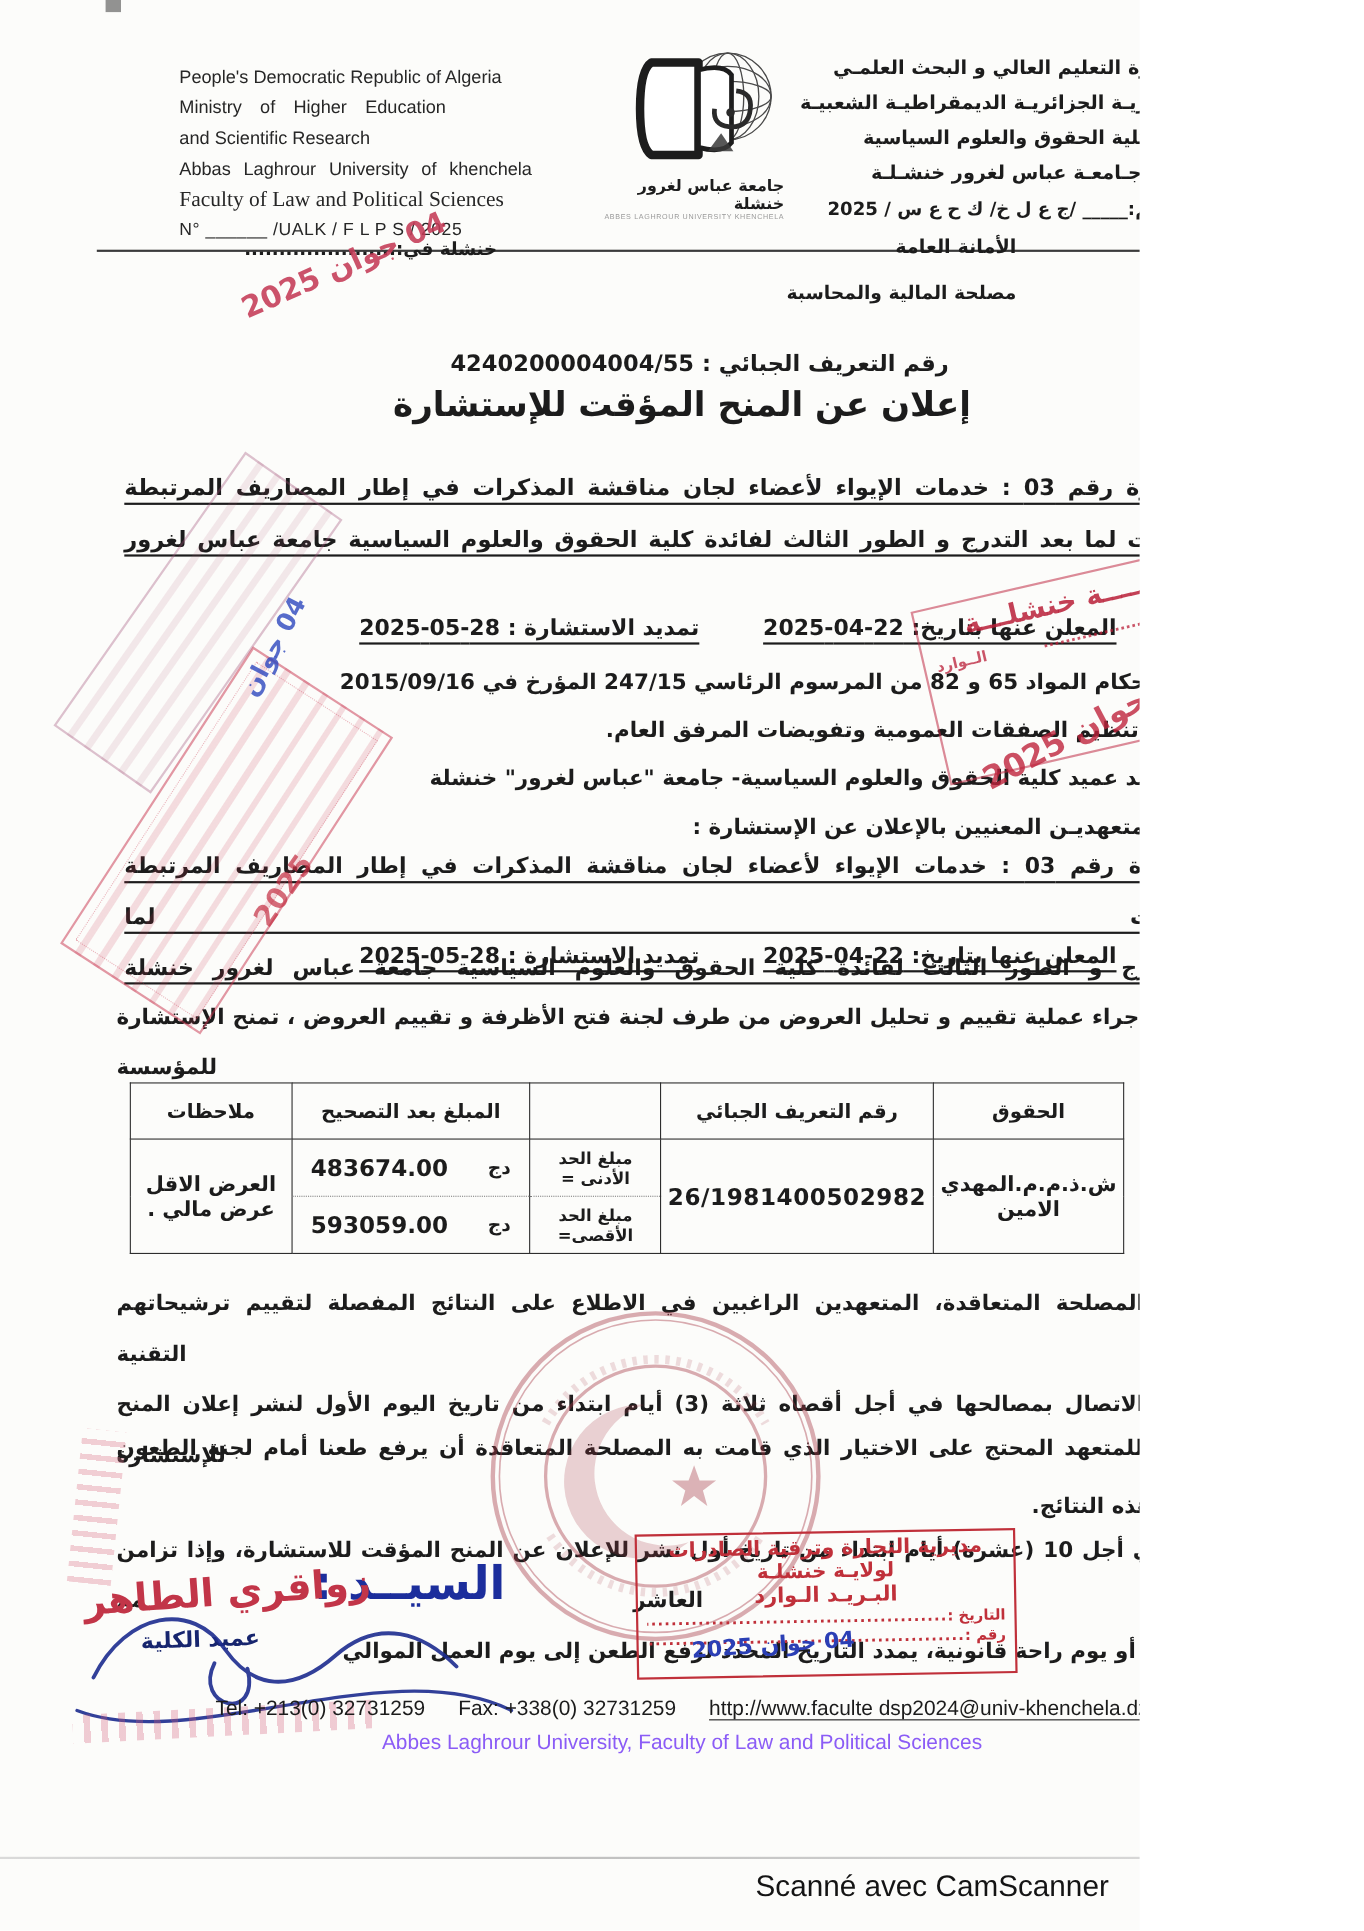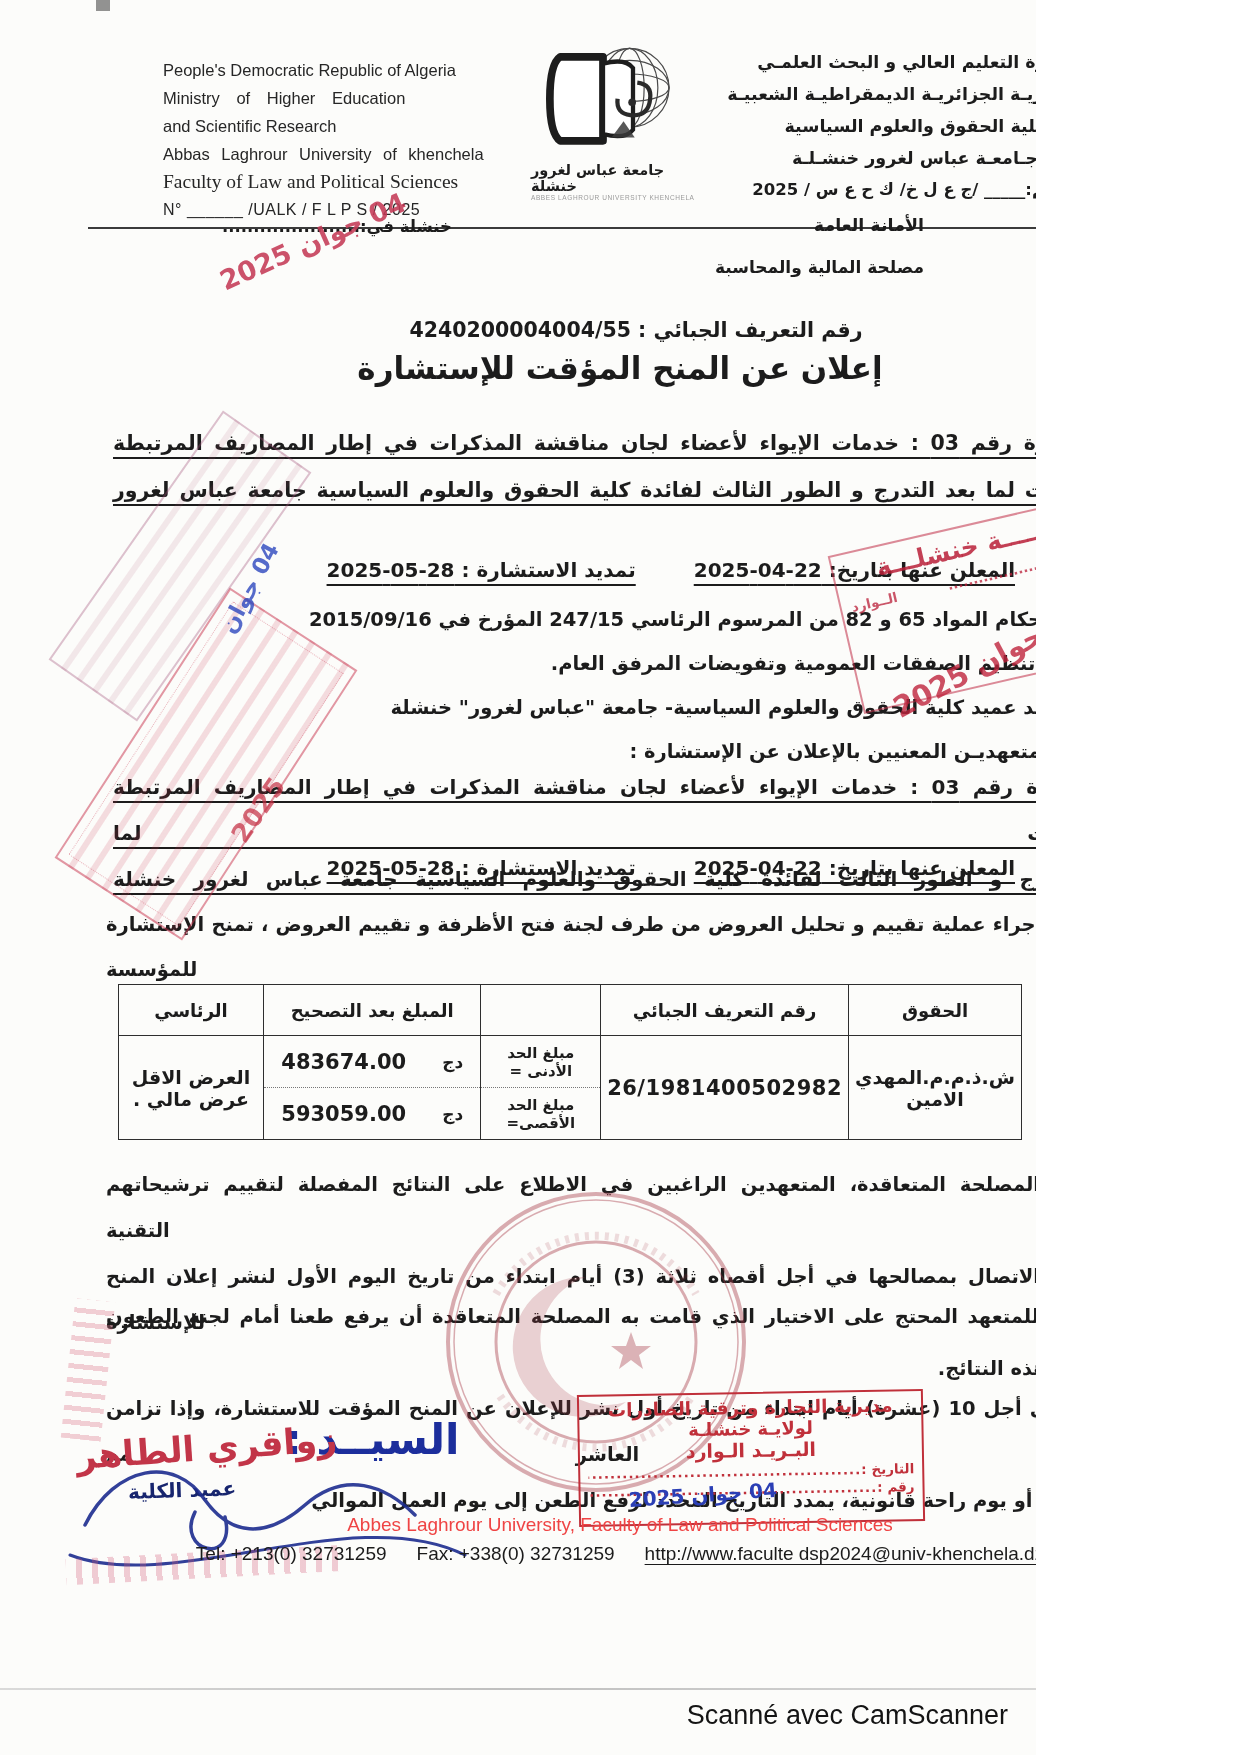--- a/index.html
+++ b/index.html
@@ -12,21 +12,21 @@
   .rline{text-align:right;}
   .u{text-decoration:underline;text-decoration-thickness:1.6px;text-underline-offset:7px;}
 
   
   .en-header{left:163px;top:56px;width:445px;color:#262626;}
   .en-header div{line-height:28px;font-size:16.5px;}
   .en-header .e2{word-spacing:12px;}
   .en-header .e4{word-spacing:7px;}
   .en-header .e5{font-family:"Liberation Serif",serif;font-size:19.5px;}
   .en-header .e6{font-size:16px;letter-spacing:.5px;}
-  .logo-wrap{left:531px;top:38px;width:182px;text-align:left;}
+  .logo-wrap{left:531px;top:38px;width:182px;text-align:right;}
   .logo-caption-ar{font-size:14.5px;font-weight:bold;direction:rtl;margin-top:0px;color:#1d1d1d;}
   .logo-caption-en{font-size:6.5px;color:#9a9a9a;letter-spacing:.6px;font-family:"Liberation Sans",sans-serif;}
   .ar-header{left:690px;top:46px;width:450px;text-align:center;font-weight:bold;}
   .ar-header div{line-height:32px;font-size:17.5px;}
   .ar-header .ref{font-size:16.5px;}
   .divider{left:88px;top:227px;width:1152px;border-top:2px solid #3b3b3b;}
   .secretariat{right:112px;top:212px;text-align:right;font-weight:bold;font-size:17.5px;line-height:26px;}
   .secretariat .s2{margin-top:16px;font-size:17px;text-align:center;}
   .place-line{left:222px;top:217px;font-size:16.5px;font-weight:bold;}
 
@@ -108,21 +108,21 @@
       font-size:20px;font-weight:bold;direction:rtl;}
   .sig-sayyid{left:285px;top:1415px;color:#1c2e9c;font-size:42px;font-weight:bold;direction:rtl;}
   .sig-name{left:76px;top:1428px;color:#c23548;font-size:35px;font-weight:bold;transform:rotate(-4deg);direction:rtl;}
   .sig-role{left:128px;top:1478px;color:#17256e;font-size:20px;font-weight:bold;direction:rtl;transform:rotate(-2deg);}
   .sig-scribble{left:55px;top:1430px;width:430px;height:170px;}
   .sig-stamp-faded{left:66px;top:1552px;width:280px;height:26px;transform:rotate(-3deg);
       background:repeating-linear-gradient(to right,transparent 0 10px,rgba(210,90,120,.3) 10px 16px);}
   .artifact-topleft{left:96px;top:0;width:14px;height:11px;background:#3a3a3a;opacity:.55;}
 
   
-  .footer-line1{left:0;top:1514px;width:1240px;text-align:center;font-size:19px;color:#ef4444;}
+  .footer-line1{left:0;top:1574px;width:1240px;text-align:center;font-size:19px;color:#8b5cf6;}
   .footer-line2{left:0;top:1543px;width:1240px;display:flex;justify-content:center;gap:30px;
       font-size:19px;color:#1b1b1b;}
   .u2{text-decoration:underline;text-underline-offset:4px;}
   .scan-edge{left:0;top:1688px;width:1240px;height:2px;
       background:linear-gradient(to right,#c8c8c8,#9f9f9f 40%,#cfcfcf);opacity:.65;}
   .watermark{right:28px;top:1700px;font-family:"Liberation Sans",sans-serif;font-size:27px;color:#141414;}
 </style>
 </head>
 <body>
 
@@ -208,21 +208,21 @@
     <div class="rline">التــالية:</div>
   </div>
 
   <table class="abs ar award-table">
     <tbody>
         <tr>
       <th class="c-org">الحقوق</th>
       <th class="c-tax">رقم التعريف الجبائي</th>
       <th class="c-sub"></th>
       <th class="c-amt">المبلغ بعد التصحيح</th>
-      <th class="c-note">الرئاسي</th>
+      <th class="c-note">ملاحظات</th>
     </tr>
     <tr>
       <td class="c-org" rowspan="2">ش.ذ.م.م.المهدي الامين</td>
       <td class="c-tax tax-val" rowspan="2">26/1981400502982</td>
       <td class="c-sub dot-b">مبلغ الحد الأدنى =</td>
       <td class="c-amt dot-b">
         <div class="amt-cell">
               <span class="num">483674.00</span>
               <span class="cur ar">دج</span>
             </div>

